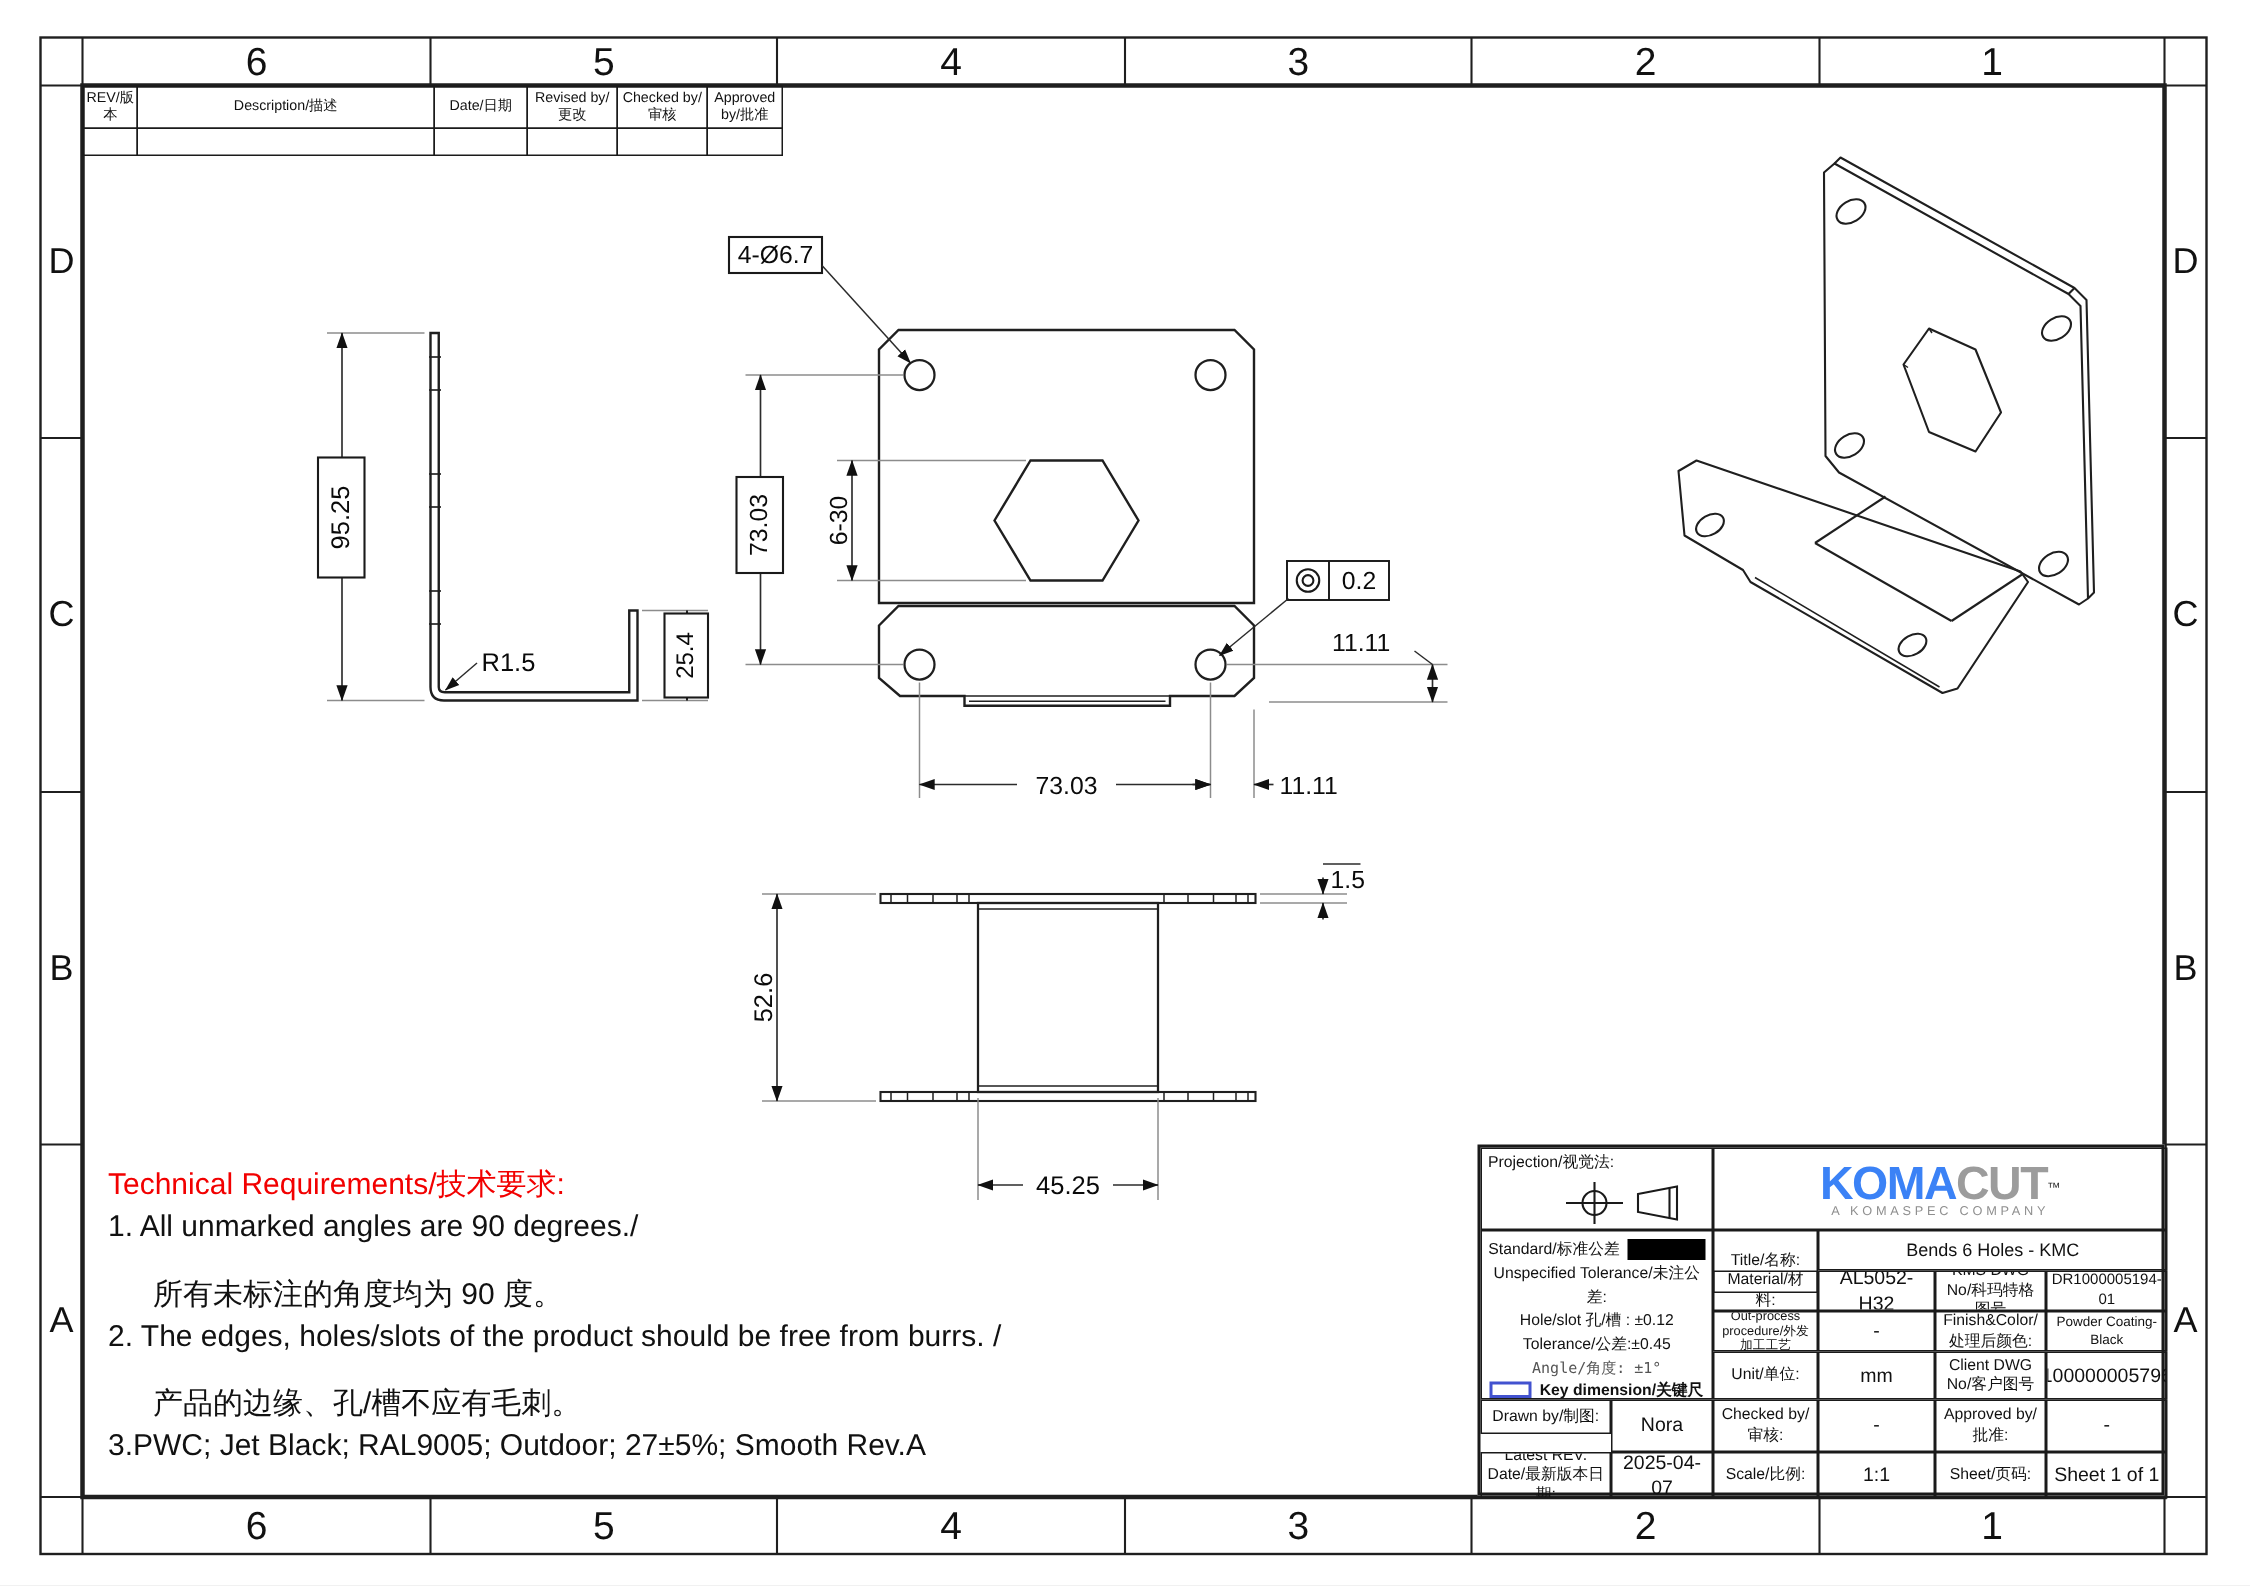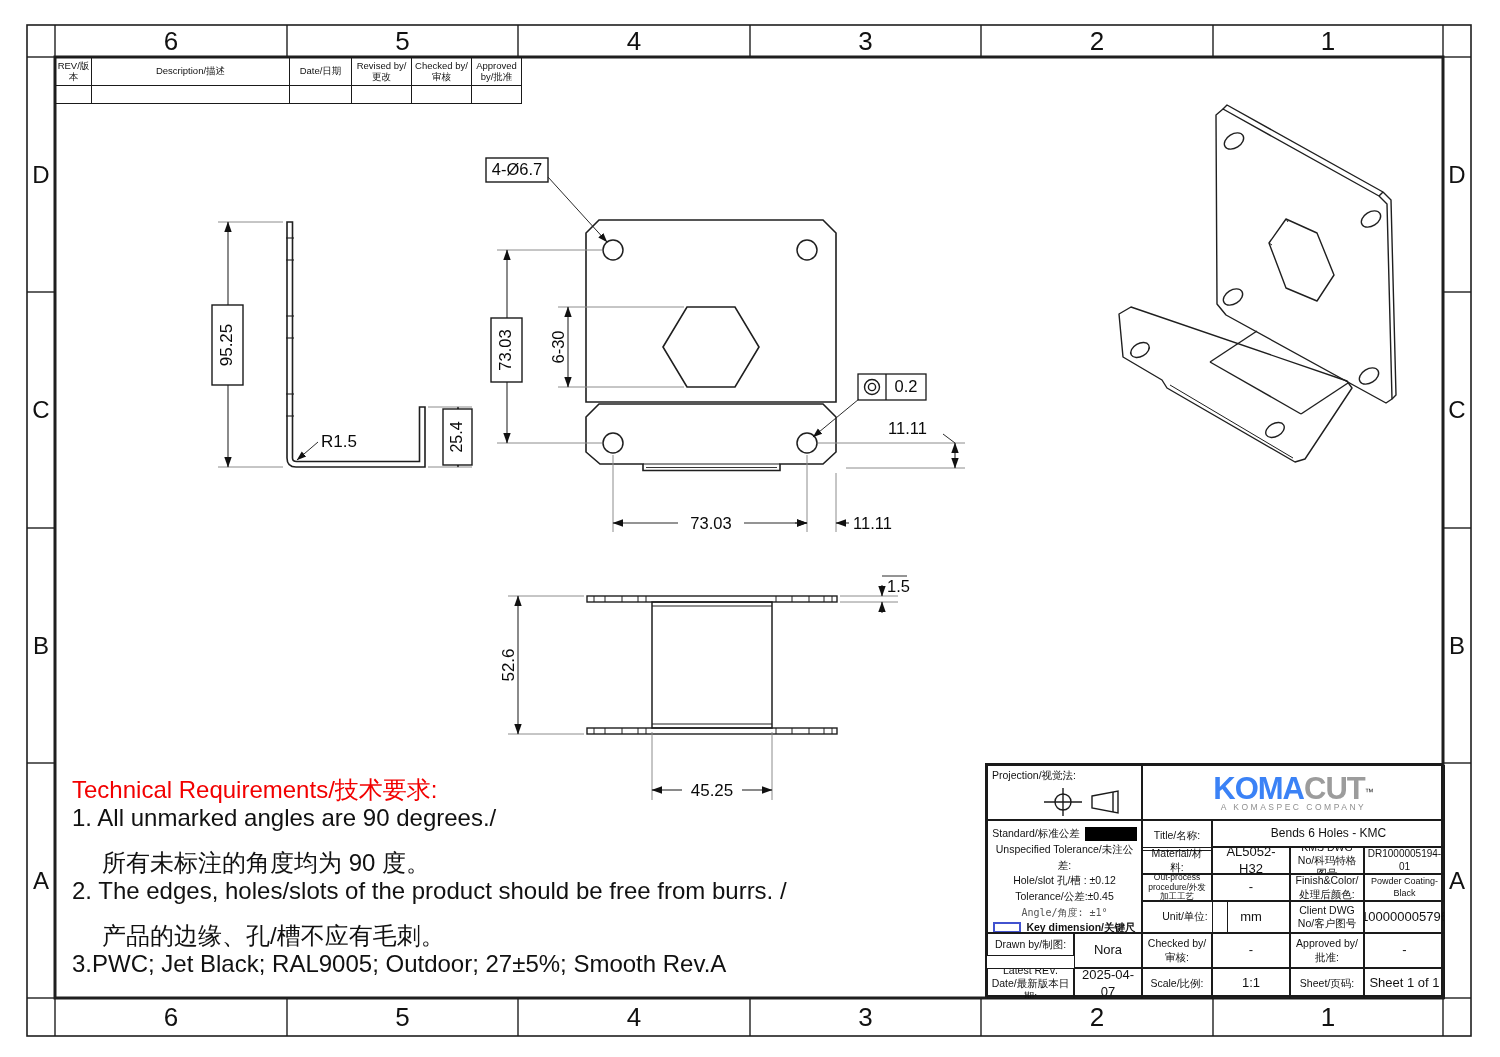--- a/index.html
+++ b/index.html
@@ -8,21 +8,21 @@
   .abs{position:absolute;}
   svg{display:block;}
   svg text{font-family:"Liberation Sans",sans-serif;fill:#0a0a0a;}
   .zone-num{font-size:26px;font-weight:500;display:flex;align-items:center;justify-content:center;}
   .zone-let{font-size:24px;font-weight:500;display:flex;align-items:center;justify-content:center;}
   
   .rev-cell{position:absolute;border:1px solid #1a1a1a;box-sizing:border-box;
             display:flex;align-items:center;justify-content:center;text-align:center;
             font-size:9.5px;line-height:1.15;padding:1px;}
   
-  .tech{font-size:24px;line-height:28px;white-space:nowrap;}
+  .tech{font-size:20px;line-height:28px;white-space:nowrap;}
   .tech .t-title{color:#f20000;}
   .tech .indent{padding-left:30px;margin-top:17px;}
   
   .tb{position:absolute;border:2px solid #1a1a1a;box-sizing:border-box;background:#fff;}
   .tb-cell{position:absolute;border:1px solid #1a1a1a;box-sizing:border-box;
            display:flex;align-items:center;justify-content:center;text-align:center;
            font-size:10.5px;line-height:1.25;padding:1px 2px;overflow:hidden;}
   .tb-val{font-size:13px;}
   .tb-label{font-size:10.5px;}
   .logo-koma{font-size:31px;font-weight:800;letter-spacing:-1px;color:#3b82f6;}
@@ -336,34 +336,34 @@
         <div>Unspecified Tolerance/未注公差:</div>
         <div>Hole/slot 孔/槽 : ±0.12</div>
         <div>Tolerance/公差:±0.45</div>
         <div class="angle-line">Angle/角度: ±1°</div>
       </div>
       <div style="font-weight:bold;">
         <span class="key-box"></span><span>Key dimension/关键尺寸</span>
       </div>
     </div>
 
-    <div class="tb-cell tb-label" style="left:155px;top:55px;width:70px;height:31px;">Title/名称:</div>
+    <div class="tb-cell tb-label" style="left:155px;top:55px;width:70px;height:42px;">Title/名称:</div>
     <div class="tb-cell tb-val" style="left:225px;top:55px;width:233px;height:27px;font-size:12px;">Bends 6 Holes - KMC</div>
 
     <div class="tb-cell tb-label" style="left:155px;top:82px;width:70px;height:27px;">Material/材料:</div>
     <div class="tb-cell tb-val" style="left:225px;top:82px;width:78px;height:27px;">AL5052-H32</div>
     <div class="tb-cell tb-label" style="left:303px;top:82px;width:74px;height:27px;">KMS DWG No/科玛特格图号</div>
     <div class="tb-cell tb-val" style="left:377px;top:82px;width:81px;height:27px;font-size:10px;">DR1000005194-01</div>
 
     <div class="tb-cell tb-label" style="left:155px;top:109px;width:70px;height:27px;font-size:8.5px;line-height:1.15;">Out-process procedure/外发加工工艺</div>
     <div class="tb-cell tb-val" style="left:225px;top:109px;width:78px;height:27px;">-</div>
     <div class="tb-cell tb-label" style="left:303px;top:109px;width:74px;height:27px;">Finish&amp;Color/处理后颜色:</div>
     <div class="tb-cell tb-val" style="left:377px;top:109px;width:81px;height:27px;font-size:9px;">Powder Coating-Black</div>
 
-    <div class="tb-cell tb-label" style="left:155px;top:136px;width:86px;height:32px;">Unit/单位:</div>
+    <div class="tb-cell tb-label" style="left:155px;top:136px;width:70px;height:32px;">Unit/单位:</div>
     <div class="tb-cell tb-val" style="left:225px;top:136px;width:78px;height:32px;">mm</div>
     <div class="tb-cell tb-label" style="left:303px;top:136px;width:74px;height:32px;">Client DWG No/客户图号</div>
     <div class="tb-cell tb-val" style="left:377px;top:136px;width:81px;height:32px;">100000005796</div>
 
     <div class="tb-cell tb-label" style="left:0;top:168px;width:87px;height:23px;">Drawn by/制图:</div>
     <div class="tb-cell tb-val" style="left:87px;top:168px;width:68px;height:35px;">Nora</div>
     <div class="tb-cell tb-label" style="left:155px;top:168px;width:70px;height:35px;text-align:center;">Checked by/审核:</div>
     <div class="tb-cell tb-val" style="left:225px;top:168px;width:78px;height:35px;">-</div>
     <div class="tb-cell tb-label" style="left:303px;top:168px;width:74px;height:35px;">Approved by/批准:</div>
     <div class="tb-cell tb-val" style="left:377px;top:168px;width:81px;height:35px;">-</div>

